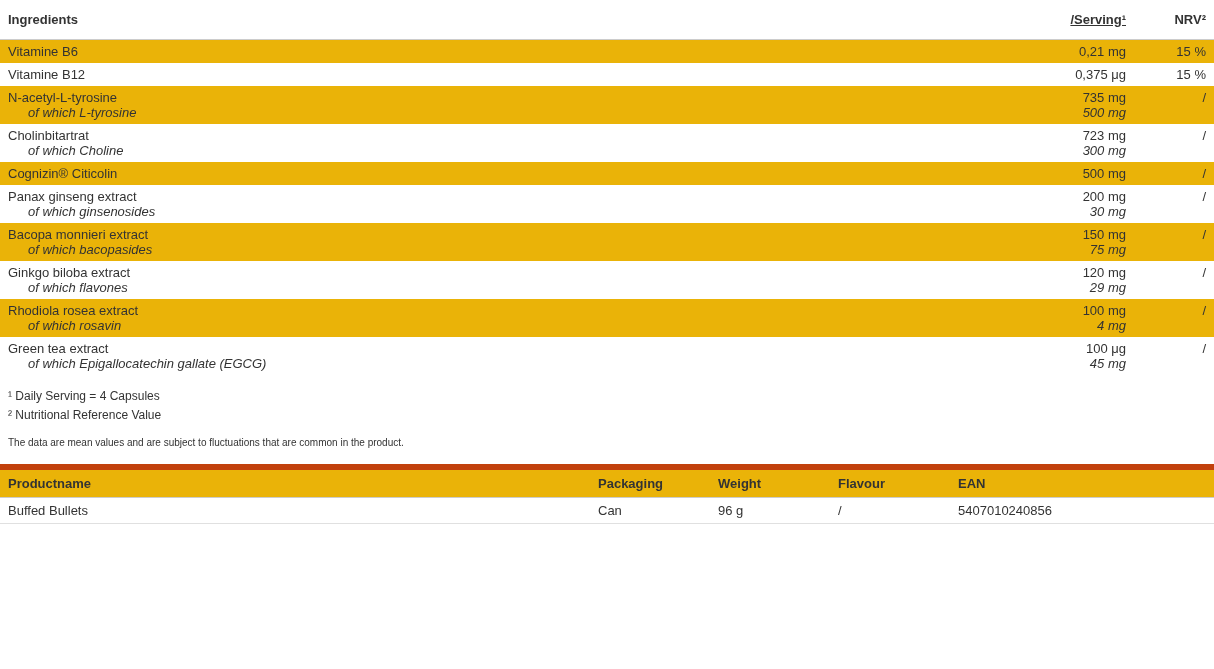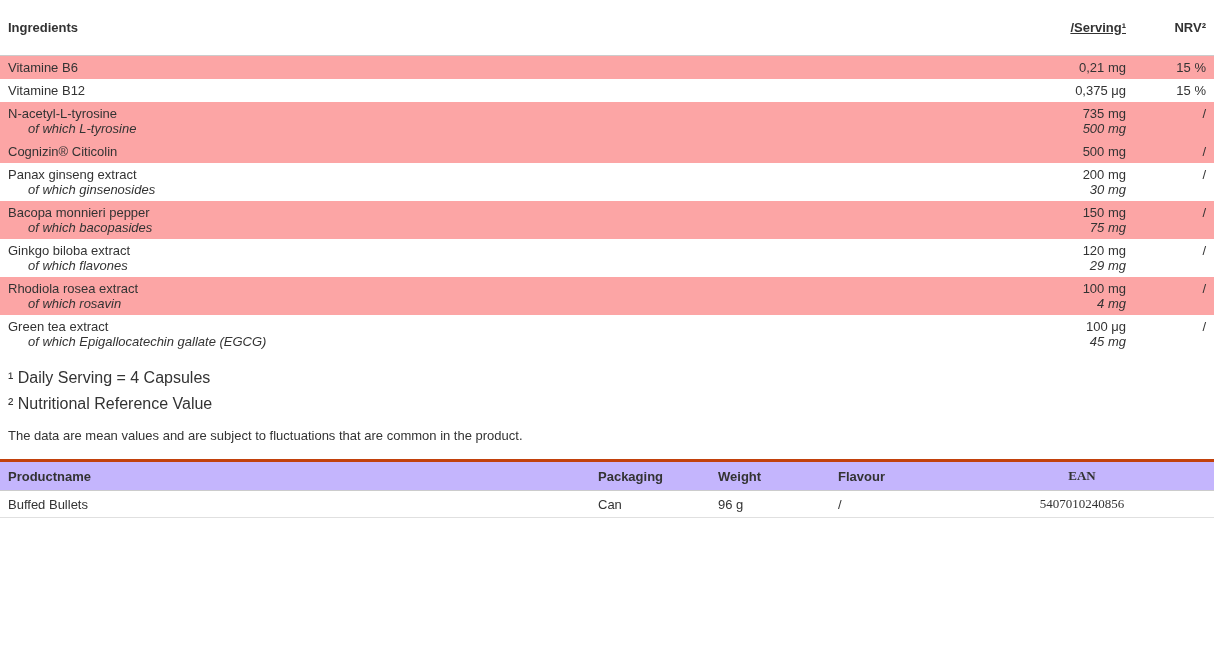--- a/index.html
+++ b/index.html
@@ -11,90 +11,89 @@
       width: 1214px;
     }
 
     .ingredients-table {
       width: 100%;
       border-collapse: collapse;
     }
 
     .ingredients-table th {
       text-align: left;
-      padding: 20px 8px;
+      padding: 12px 8px;
       font-weight: bold;
       border-bottom: 1px solid #ccc;
       background: #fff;
     }
 
     .ingredients-table th.right {
       text-align: right;
     }
 
     .ingredients-table td {
       padding: 4px 8px;
       vertical-align: top;
     }
 
     .ingredients-table td.right {
       text-align: right;
     }
 
     .row-even {
-      background-color: #fca5a5;
+      background-color: #eab308;
     }
 
     .row-odd {
       background-color: #fff;
     }
 
     .sub-name {
       font-style: italic;
       padding-left: 20px;
     }
 
     .sub-value {
       font-style: italic;
     }
 
     .notes {
       padding: 12px 8px 4px 8px;
-      font-size: 16px;
+      font-size: 12px;
       line-height: 1.6;
     }
 
     .disclaimer {
       padding: 8px 8px 12px 8px;
-      font-size: 13px;
+      font-size: 10px;
     }
 
     .product-table {
       width: 100%;
       border-collapse: collapse;
       margin-top: 4px;
     }
 
     .product-table th {
       text-align: left;
       padding: 6px 8px;
       font-weight: bold;
-      background: #c4b5fd;
-      border-top: 3px solid #c2410c;
+      background: #eab308;
+      border-top: 6px solid #c2410c;
       border-bottom: 1px solid #ccc;
     }
 
     .product-table td {
       padding: 5px 8px;
       border-bottom: 1px solid #e0e0e0;
     }
 
     .product-table .ean-col {
-      text-align: center;
-      font-family: Liberation Serif, serif;
+      text-align: left;
     }
   </style>
 </head>
 <body>
 
 <table class="ingredients-table">
   <thead>
     <tr>
       <th>Ingredients</th>
       <th class="right" style="width:120px;text-decoration:underline;">/Serving¹</th>
@@ -116,39 +115,50 @@
         <td>
           <div>N-acetyl-L-tyrosine</div>
           <div class="sub-name">of which L-tyrosine</div>
         </td>
         <td class="right">
           <div>735 mg</div>
           <div class="sub-value">500 mg</div>
         </td>
         <td class="right">/</td>
       </tr>
+      <tr class="row-odd">
+        <td>
+          <div>Cholinbitartrat</div>
+          <div class="sub-name">of which Choline</div>
+        </td>
+        <td class="right">
+          <div>723 mg</div>
+          <div class="sub-value">300 mg</div>
+        </td>
+        <td class="right">/</td>
+      </tr>
       <tr class="row-even">
         <td>Cognizin® Citicolin</td>
         <td class="right">500 mg</td>
         <td class="right">/</td>
       </tr>
       <tr class="row-odd">
         <td>
           <div>Panax ginseng extract</div>
           <div class="sub-name">of which ginsenosides</div>
         </td>
         <td class="right">
           <div>200 mg</div>
           <div class="sub-value">30 mg</div>
         </td>
         <td class="right">/</td>
       </tr>
       <tr class="row-even">
         <td>
-          <div>Bacopa monnieri pepper</div>
+          <div>Bacopa monnieri extract</div>
           <div class="sub-name">of which bacopasides</div>
         </td>
         <td class="right">
           <div>150 mg</div>
           <div class="sub-value">75 mg</div>
         </td>
         <td class="right">/</td>
       </tr>
       <tr class="row-odd">
         <td>

